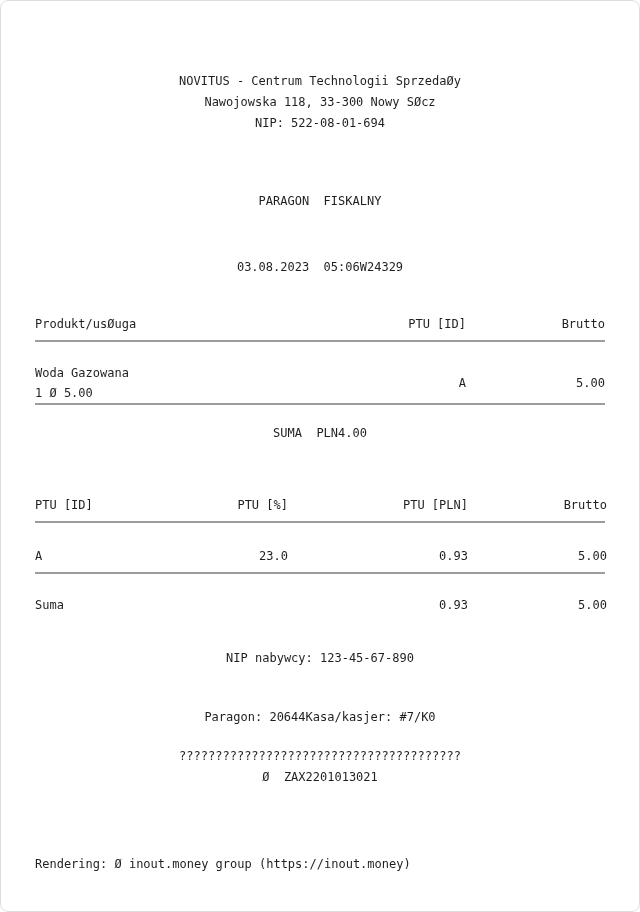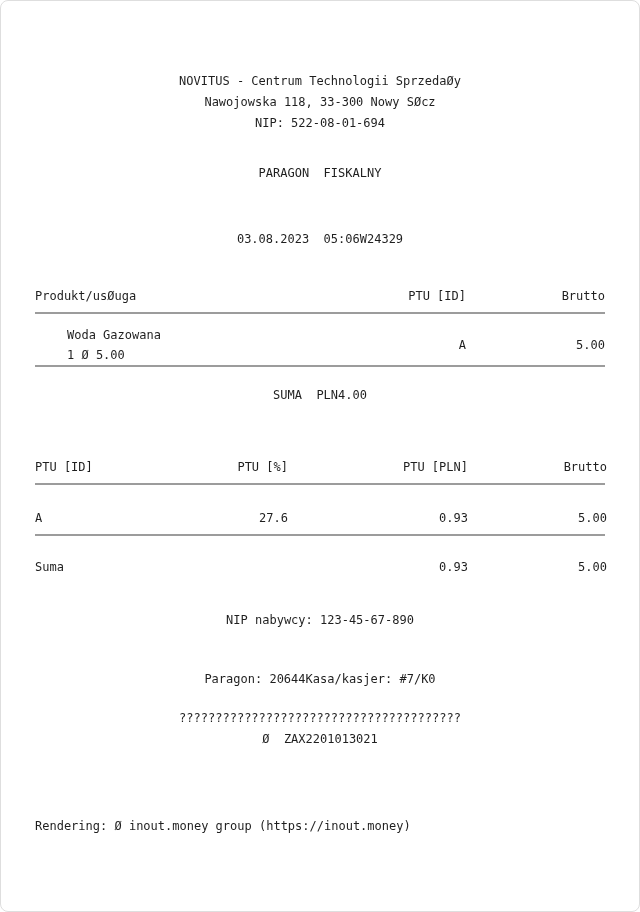--- a/index.html
+++ b/index.html
@@ -19,25 +19,25 @@
   .center{text-align:center;}
   .row{display:flex;justify-content:center;}
   .rule{height:2px;background:#9c9c9c;border:none;margin:0;}
   .grid3{display:grid;grid-template-columns:1fr 180px 139px;}
   .grid4{display:grid;grid-template-columns:153px 100px 180px 139px;}
   .c-right{text-align:right;}
   .c-left{text-align:left;}
   .v-center{align-items:center;}
 
   .header{margin-top:70px;line-height:21px;}
-  .title{margin-top:29px;}
+  .title{margin-top:57px;}
   .meta-row{margin-top:46px;}
   .items-header{margin-top:37px;}
   .rule-1{margin-top:6px;}
-  .item-row{padding-top:11px;margin-left:32px;}
+  .item-row{padding-top:21px;}
   .rule-2{margin-top:0;}
   .suma-row{margin-top:18px;}
   .tax-header{margin-top:52px;}
   .rule-3{margin-top:6px;}
   .tax-row{margin-top:23px;}
   .rule-4{margin-top:6px;}
   .tax-total-row{margin-top:21px;}
   .nip-buyer{margin-top:33px;}
   .paragon-row{margin-top:39px;}
   .sep-row{margin-top:19px;line-height:21px;}
@@ -88,21 +88,21 @@
     <div class="grid4 tax-header">
       <span class="t c-left">PTU [ID]</span>
       <span class="t c-right">PTU [%]</span>
       <span class="t c-right">PTU [PLN]</span>
       <span class="t c-right">Brutto</span>
     </div>
     <hr class="rule rule-3">
 
     <div class="grid4 tax-row">
       <span class="t c-left">A</span>
-      <span class="t c-right">27.6</span>
+      <span class="t c-right">23.0</span>
       <span class="t c-right">0.93</span>
       <span class="t c-right">5.00</span>
     </div>
     <hr class="rule rule-4">
 
     <div class="grid4 tax-total-row">
       <span class="t c-left">Suma</span>
       <span class="t c-right"></span>
       <span class="t c-right">0.93</span>
       <span class="t c-right">5.00</span>

